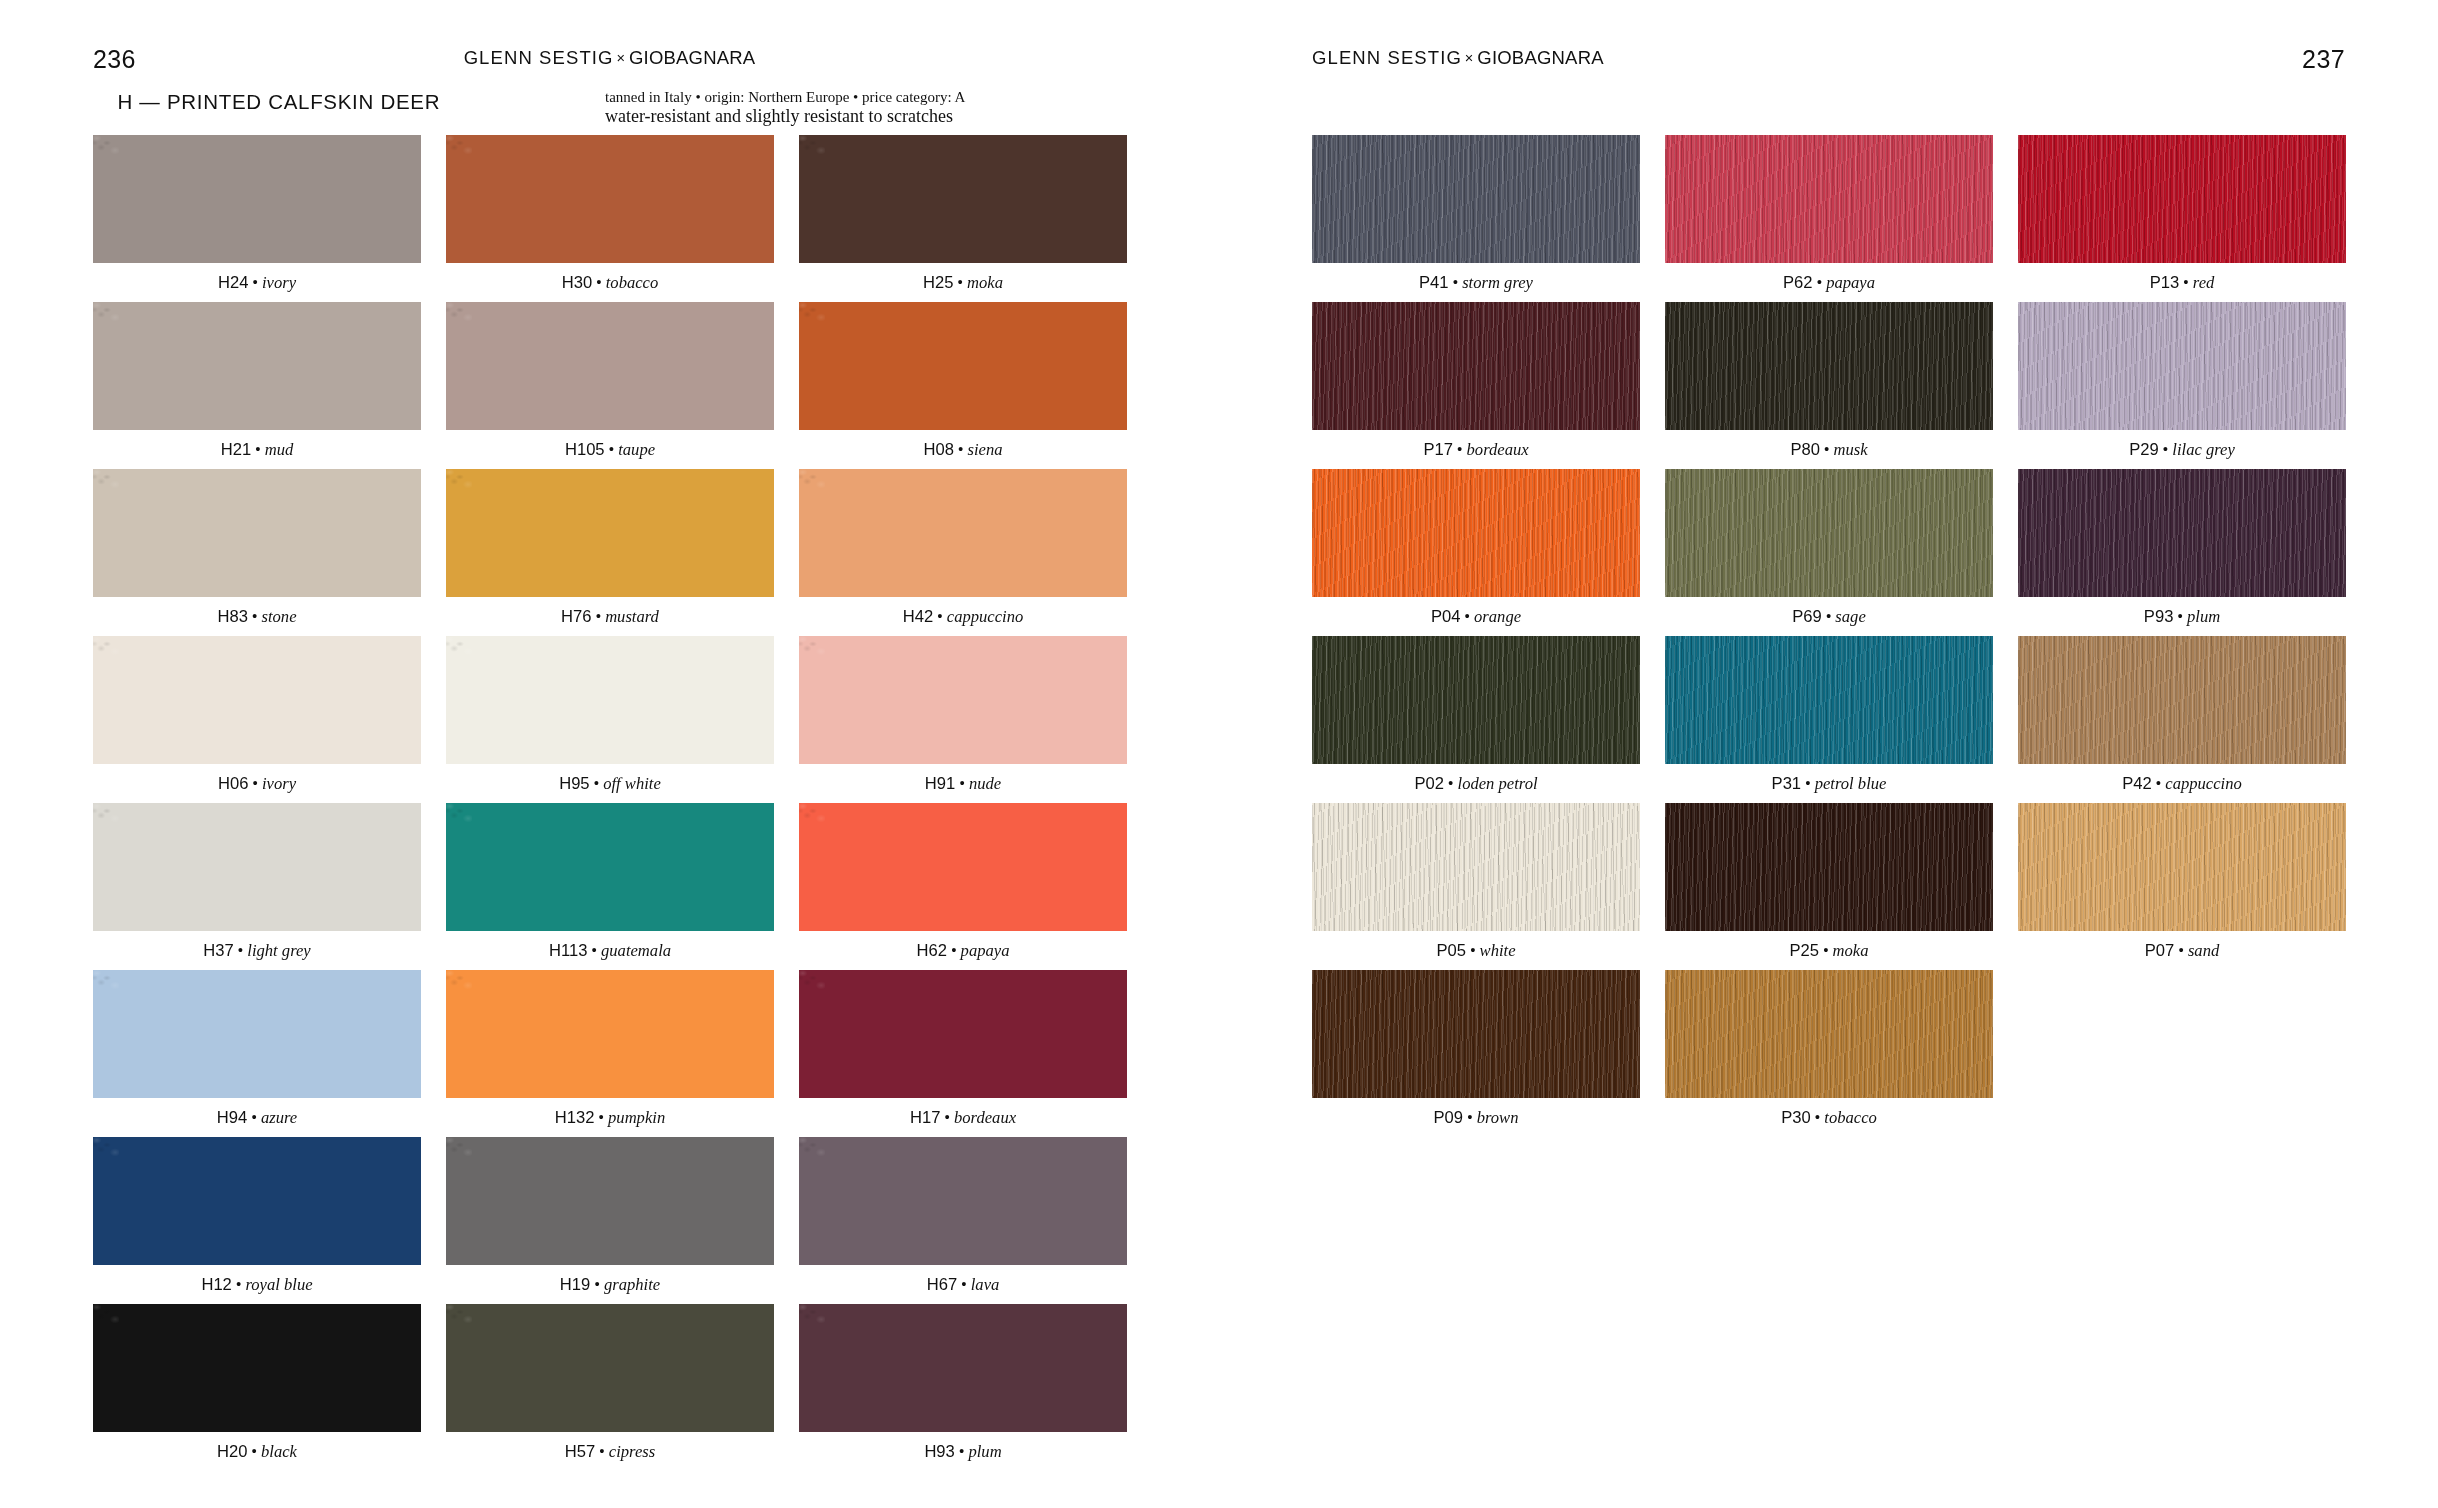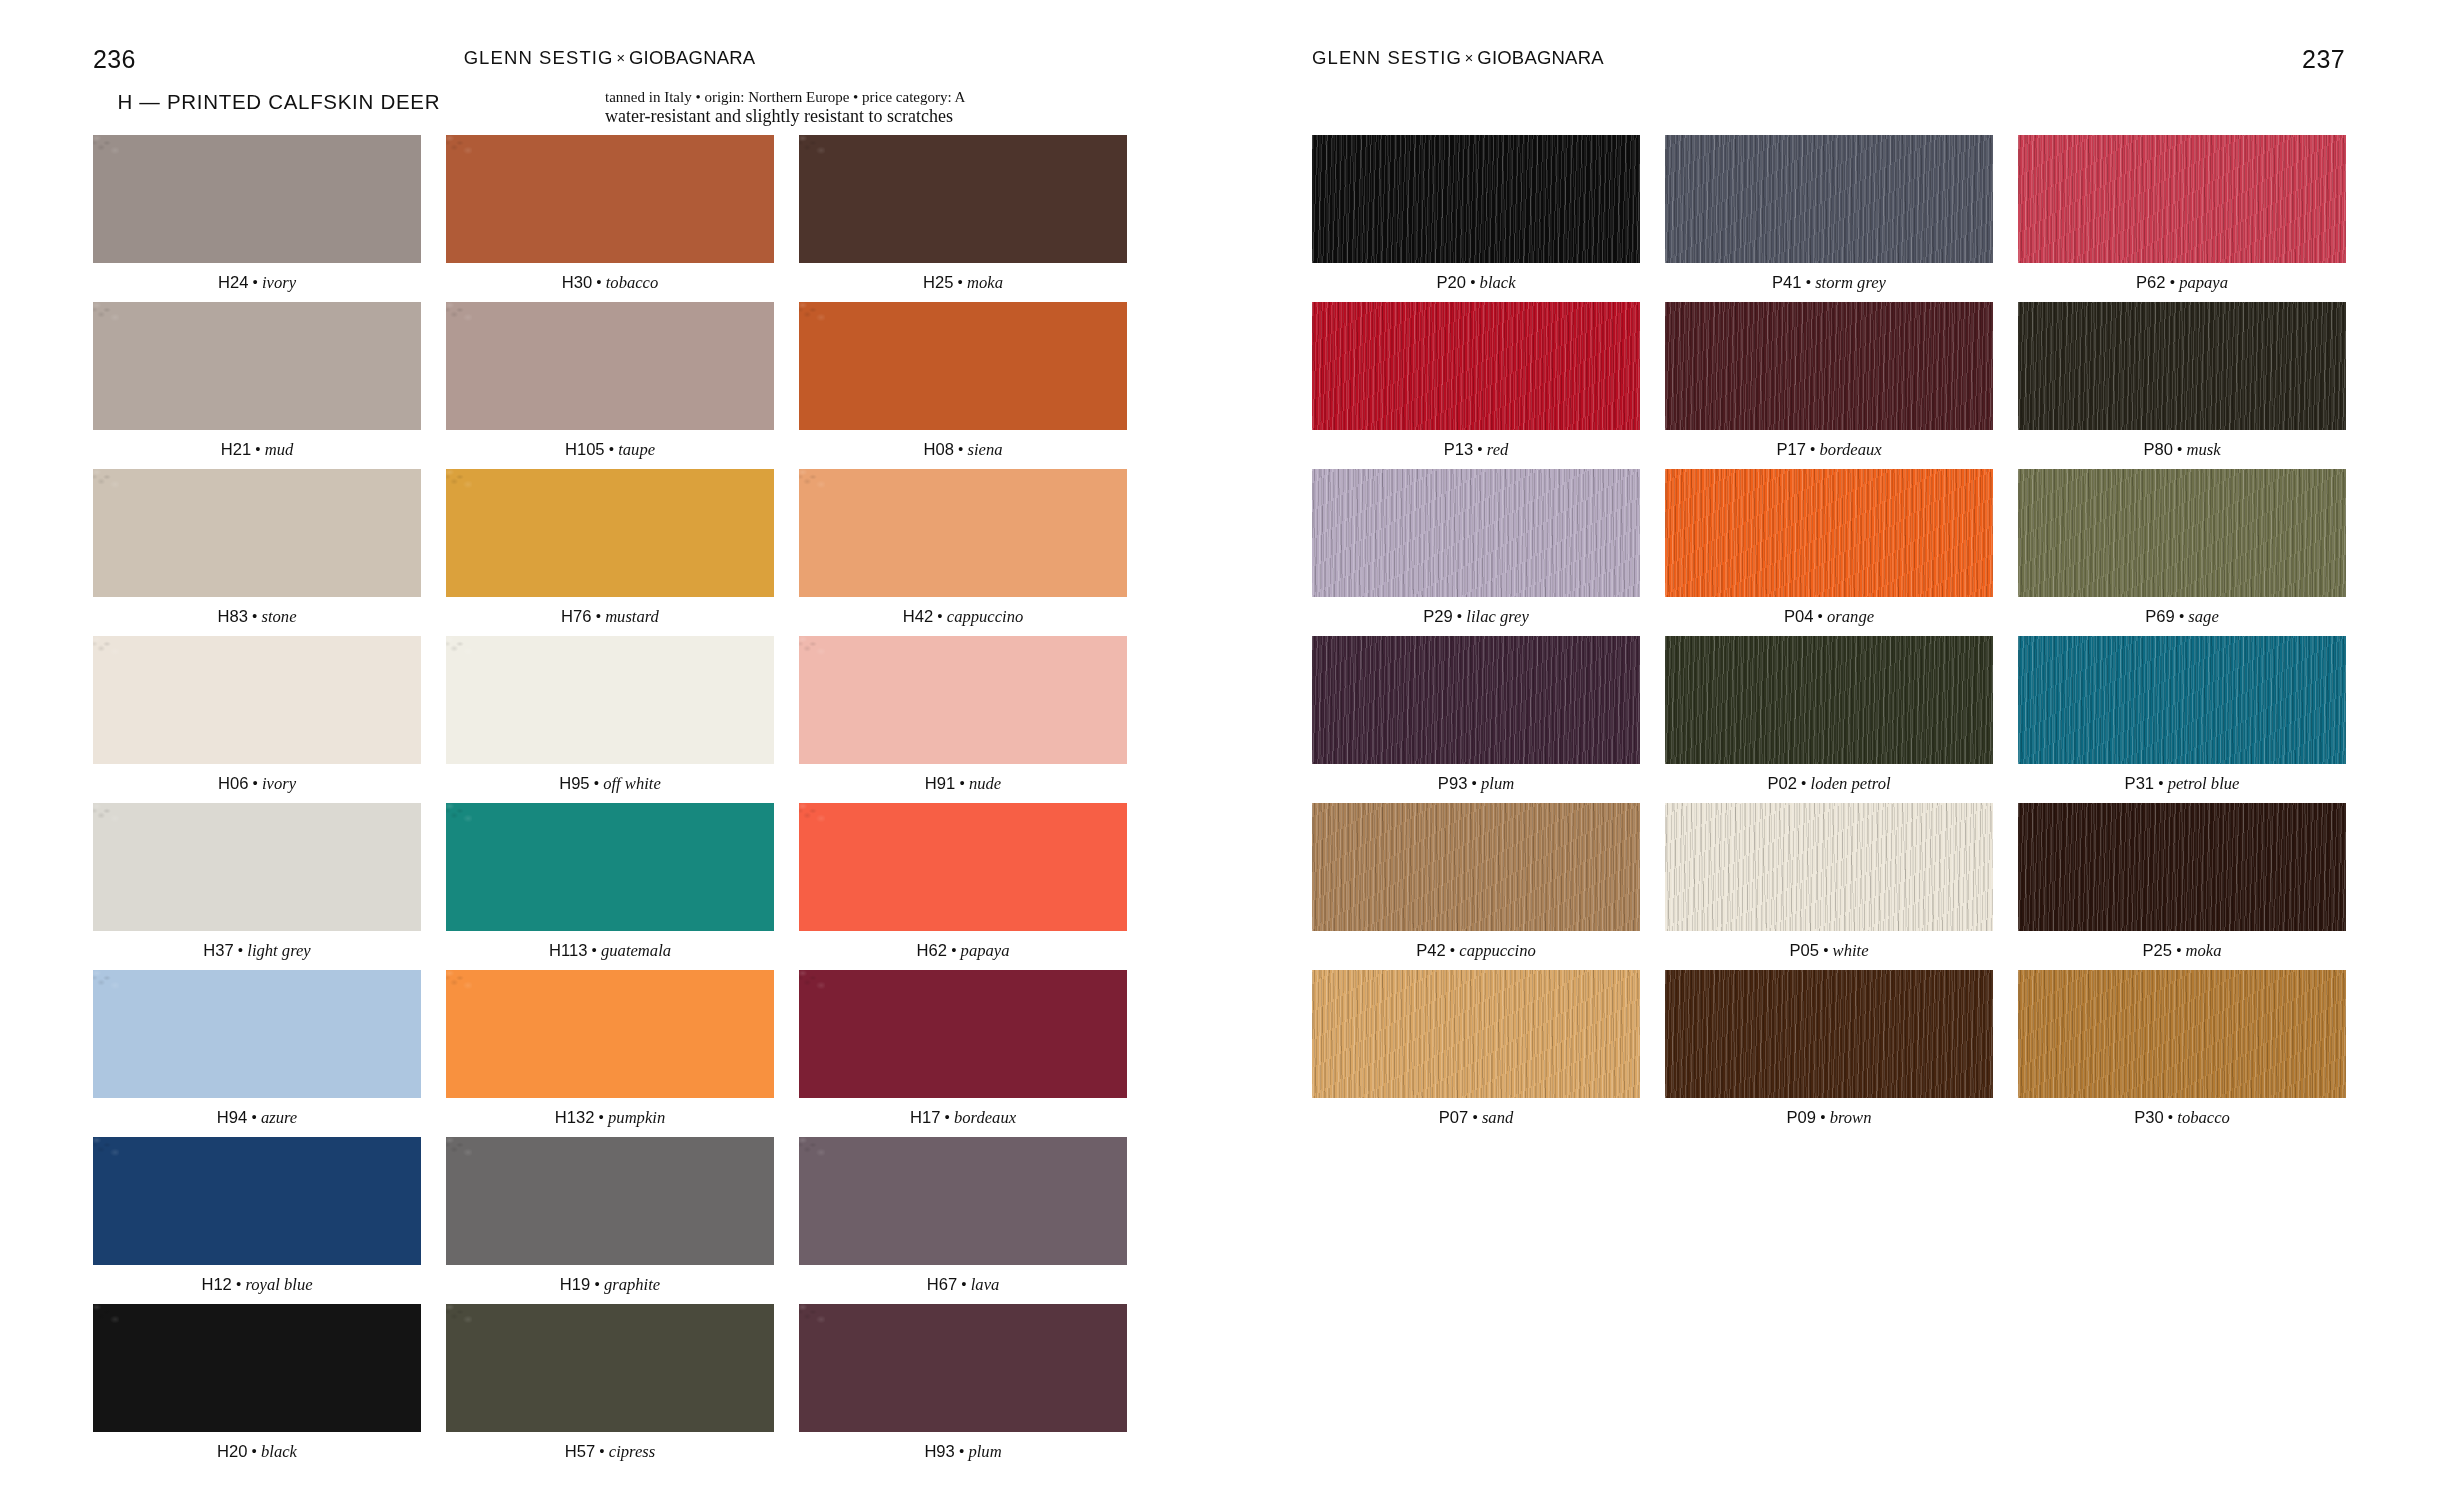--- a/index.html
+++ b/index.html
@@ -208,24 +208,20 @@
     <div class="runhead">
       <div class="folio">237</div>
       <div class="brandline">
         <span class="b1">GLENN SESTIG</span><span class="bx">×</span><span class="b2">GIOBAGNARA</span>
       </div>
     </div>
 
 
     <div class="grid" id="grid-right">
         <div class="cell">
-          <div class="sw tex-pony" style="background-color: rgb(12, 12, 12);"></div>
-          <div class="cap"><span class="code">P20</span><span class="dot">•</span><span class="nm">black</span></div>
-        </div>
-        <div class="cell">
           <div class="sw tex-pony" style="background-color: rgb(78, 82, 96);"></div>
           <div class="cap"><span class="code">P41</span><span class="dot">•</span><span class="nm">storm grey</span></div>
         </div>
         <div class="cell">
           <div class="sw tex-pony" style="background-color: rgb(200, 58, 79);"></div>
           <div class="cap"><span class="code">P62</span><span class="dot">•</span><span class="nm">papaya</span></div>
         </div>
         <div class="cell">
           <div class="sw tex-pony" style="background-color: rgb(183, 13, 34);"></div>
           <div class="cap"><span class="code">P13</span><span class="dot">•</span><span class="nm">red</span></div>

